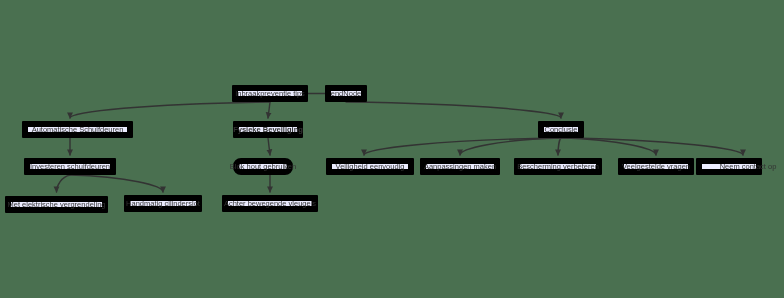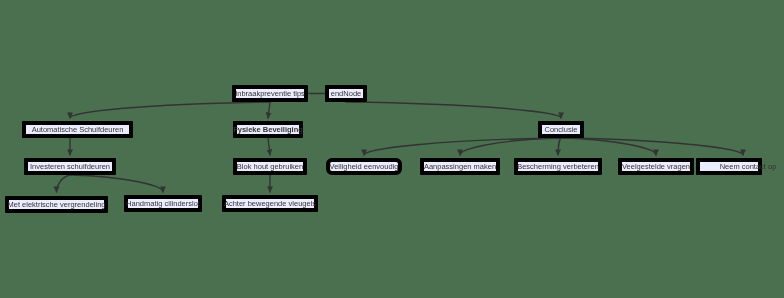--- a/index.html
+++ b/index.html
@@ -23,21 +23,21 @@
     left: 0;
     top: 0;
     width: 784px;
     height: 298px;
     pointer-events: none;
   }
   .node {
     position: absolute;
     box-sizing: border-box;
     background: #ECECFF;
-    border: 4px solid #000000;
+    border: 6px solid #000000;
     border-radius: 1px;
     color: #333333;
     font-size: 7.5px;
     line-height: 1;
     display: flex;
     align-items: center;
     justify-content: center;
     white-space: nowrap;
     padding: 0 6px;
     height: 17px;
@@ -88,24 +88,24 @@
       </div>
       <div class="node" style="left: 233px; top: 121px; width: 70px; font-weight: bold;">
         <span class="node-label">Fysieke Beveiliging</span>
       </div>
       <div class="node" style="left: 538px; top: 121px; width: 46px;">
         <span class="node-label">Conclusie</span>
       </div>
       <div class="node" style="left: 24px; top: 158px; width: 92px;">
         <span class="node-label">Investeren schuifdeuren</span>
       </div>
-      <div class="node" style="left: 233px; top: 158px; width: 74px;">
+      <div class="node" style="left: 233px; top: 158px; width: 60px; border-radius: 8px;">
         <span class="node-label">Blok hout gebruiken</span>
       </div>
-      <div class="node" style="left: 326px; top: 158px; width: 76px; border-radius: 6px;">
+      <div class="node" style="left: 326px; top: 158px; width: 88px;">
         <span class="node-label">Veiligheid eenvoudig</span>
       </div>
       <div class="node" style="left: 420px; top: 158px; width: 80px;">
         <span class="node-label">Aanpassingen maken</span>
       </div>
       <div class="node" style="left: 514px; top: 158px; width: 88px;">
         <span class="node-label">Bescherming verbeteren</span>
       </div>
       <div class="node" style="left: 618px; top: 158px; width: 76px;">
         <span class="node-label">Veelgestelde vragen</span>

